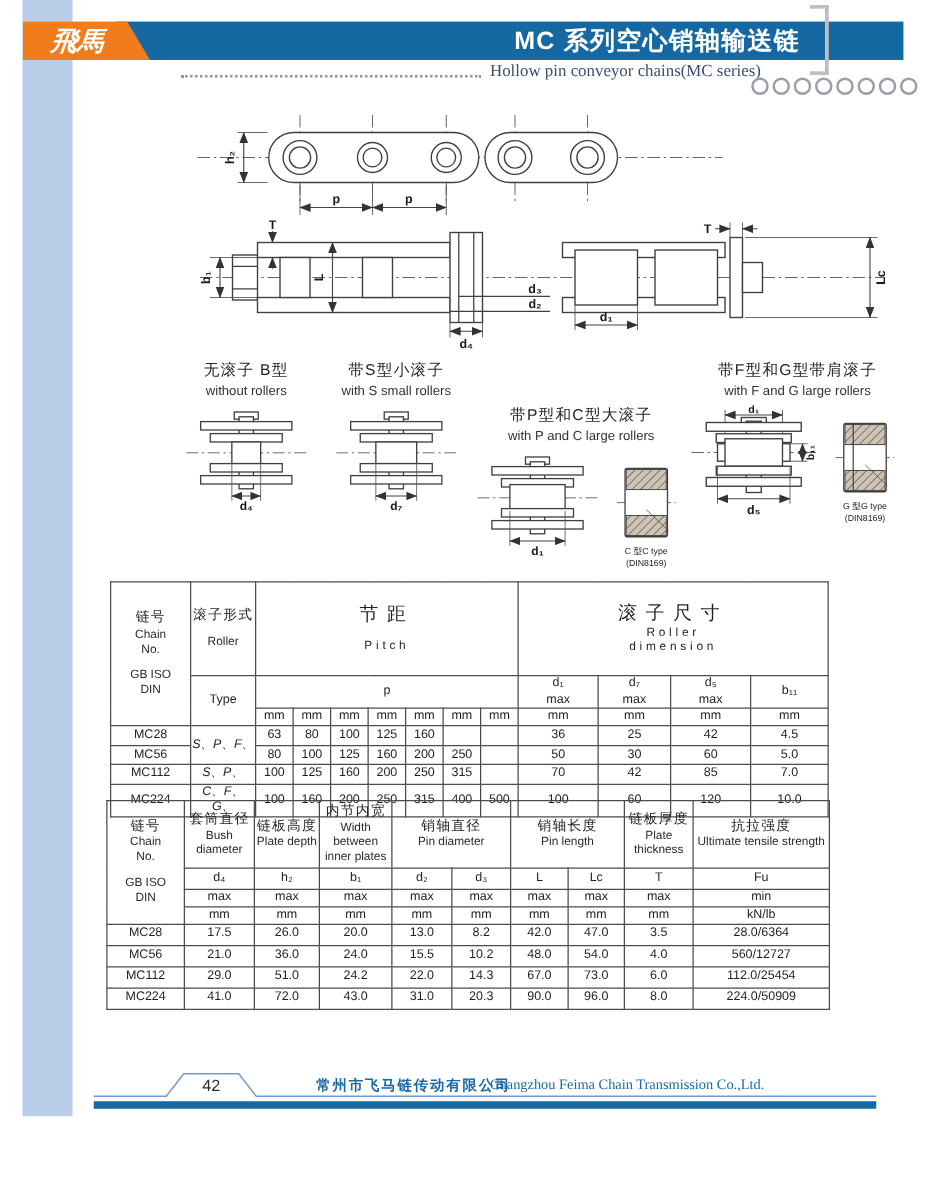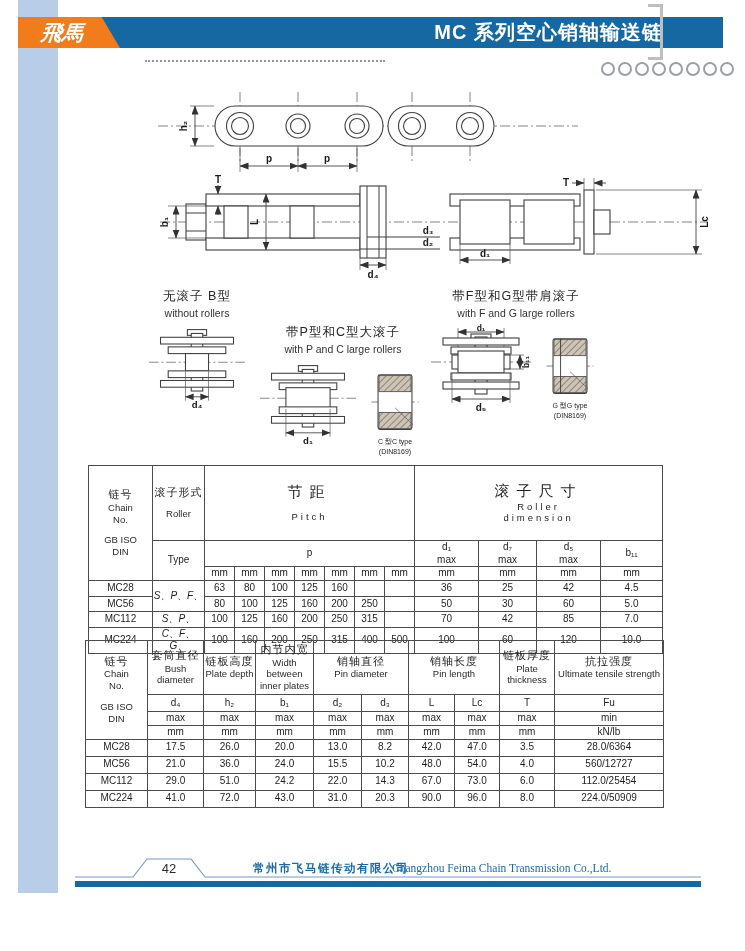--- a/index.html
+++ b/index.html
@@ -9,21 +9,21 @@
   .side-bar{position:absolute;left:18px;top:0;width:40px;height:893px;background:#b8cee8;z-index:0;}
   
   .logo-plate{position:absolute;left:18px;top:17px;width:102px;height:31px;background:#f07c1c;
               clip-path:polygon(0 0,82% 0,100% 100%,0 100%);z-index:2;
               display:flex;align-items:center;justify-content:center;}
   .logo-text{font-family:"DejaVu Serif", serif;font-style:italic;font-weight:bold;
              font-size:21px;color:#fff;transform:skewX(-6deg);padding-right:14px;}
   .title-band{position:absolute;left:92px;top:17px;width:631px;height:31px;background:#1568a2;
               clip-path:polygon(0 0,100% 0,100% 100%,13px 100%);z-index:1;
               display:flex;align-items:center;justify-content:flex-end;}
-  .title-text{color:#fff;font-size:20px;font-weight:bold;letter-spacing:1px;padding-right:60px;}
+  .title-text{color:#fff;font-size:20px;font-weight:bold;letter-spacing:1px;padding-right:83px;}
   .subtitle-row{position:absolute;left:145px;top:49px;width:520px;height:16px;z-index:2;}
   .dots-leader{position:absolute;left:0;top:4px;width:240px;height:7px;
                border-bottom:2px dotted #8b96a8;}
   .subtitle-text{position:absolute;left:247px;top:0;font-family:"Liberation Serif", serif;
                  font-size:13.5px;color:#3d4e72;white-space:nowrap;}
   .big-bracket{position:absolute;left:648px;top:4px;width:12px;height:50px;
                border-top:3px solid #bfbfbf;border-right:3px solid #bfbfbf;
                border-bottom:3px solid #bfbfbf;z-index:3;}
   .circle-row{position:absolute;left:601px;top:62px;display:flex;gap:3px;z-index:2;}
   .circle-row span{width:10px;height:10px;border:2px solid #9aa0a8;border-radius:50%;
@@ -88,20 +88,21 @@
 
 <div class="title-band">
   <div class="title-text">MC 系列空心销轴输送链</div>
 </div>
 <div class="logo-plate">
   <div class="logo-text">飛馬</div>
 </div>
 <div class="big-bracket"></div>
 <div class="subtitle-row">
   <div class="dots-leader"></div>
+  <div class="subtitle-text">Hollow pin conveyor chains(MC series)</div>
 </div>
 <div class="circle-row">
   <span></span>
     <span></span>
     <span></span>
     <span></span>
     <span></span>
     <span></span>
     <span></span>
     <span></span>
@@ -223,20 +224,40 @@
         <rect class="part" x="20" y="47" width="60" height="7"></rect>
         <rect class="part" x="12" y="57" width="76" height="7"></rect>
         <line class="ext" x1="38" y1="47" x2="38" y2="78"></line>
         <line class="ext" x1="62" y1="47" x2="62" y2="78"></line>
         <line class="dim" x1="38" y1="74" x2="62" y2="74" marker-start="url(#ar)" marker-end="url(#ar)"></line>
         <text class="dlbl" x="50" y="86" text-anchor="middle">d₄</text>
       </svg>
     </div>
   </div>
 
+  <div class="rt-group rt-g2">
+    <div class="rt-cn">带S型小滚子</div>
+    <div class="rt-en">with S small rollers</div>
+    <div class="rt-draw">
+      <svg width="96" height="88" viewBox="0 0 100 88">
+        <line class="cl" x1="0" y1="38" x2="100" y2="38"></line>
+        <rect class="part" x="40" y="4" width="20" height="6"></rect>
+        <rect class="part" x="44" y="8" width="12" height="60"></rect>
+        <rect class="part" x="12" y="12" width="76" height="7"></rect>
+        <rect class="part" x="20" y="22" width="60" height="7"></rect>
+        <rect class="part" x="33" y="29" width="34" height="18"></rect>
+        <rect class="part" x="20" y="47" width="60" height="7"></rect>
+        <rect class="part" x="12" y="57" width="76" height="7"></rect>
+        <line class="ext" x1="33" y1="47" x2="33" y2="78"></line>
+        <line class="ext" x1="67" y1="47" x2="67" y2="78"></line>
+        <line class="dim" x1="33" y1="74" x2="67" y2="74" marker-start="url(#ar)" marker-end="url(#ar)"></line>
+        <text class="dlbl" x="50" y="86" text-anchor="middle">d₇</text>
+      </svg>
+    </div>
+  </div>
 
   <div class="rt-group rt-g3">
     <div class="rt-cn">带P型和C型大滚子</div>
     <div class="rt-en">with P and C large rollers</div>
     <div class="rt-draw">
       <svg width="96" height="88" viewBox="0 0 100 88">
         <line class="cl" x1="0" y1="38" x2="100" y2="38"></line>
         <rect class="part" x="40" y="4" width="20" height="6"></rect>
         <rect class="part" x="44" y="8" width="12" height="60"></rect>
         <rect class="part" x="12" y="12" width="76" height="7"></rect>

